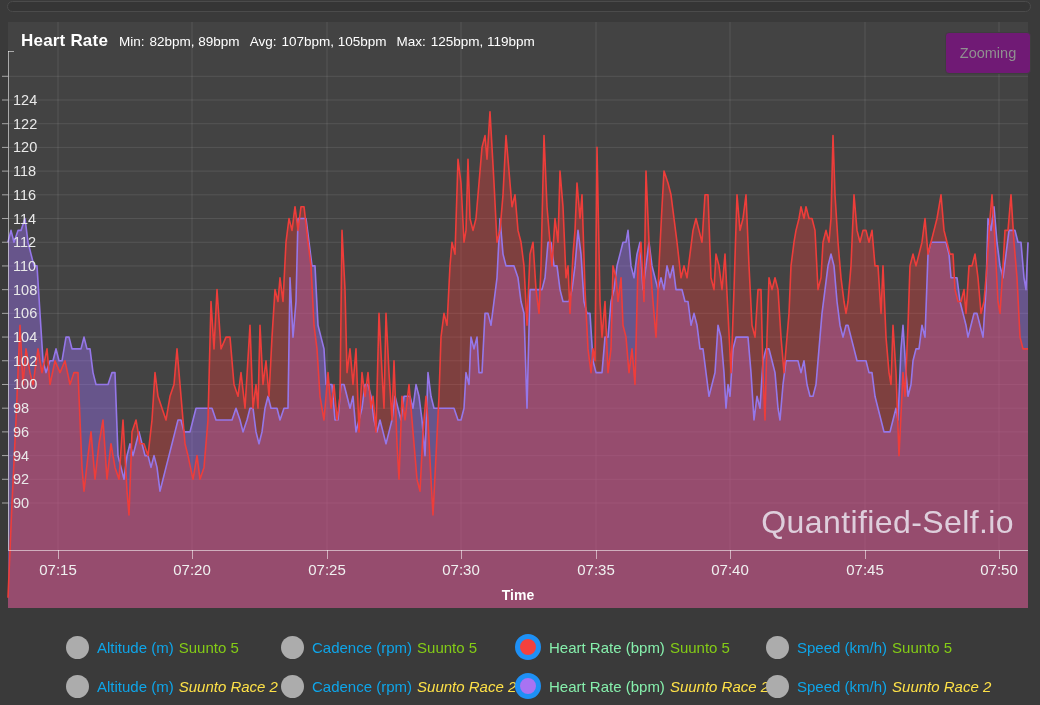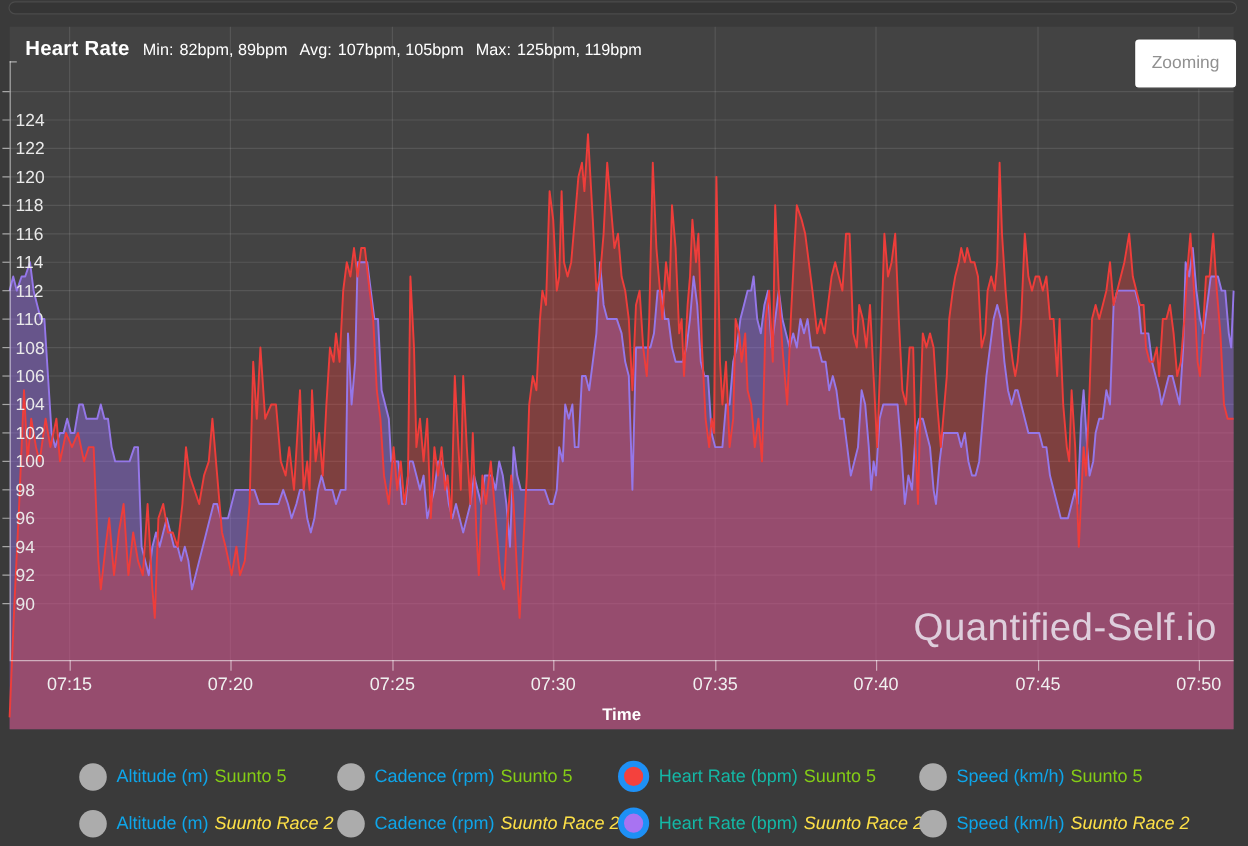--- a/index.html
+++ b/index.html
@@ -14,35 +14,35 @@
     background:#353535;border:1px solid #4b4b4b;border-radius:7px;box-sizing:border-box;
   }
   .chart-title{
     position:absolute;left:21px;top:31px;display:flex;align-items:baseline;color:#fff;z-index:5;
   }
   .chart-title .main{font-size:17px;font-weight:bold;margin-right:11px;letter-spacing:.2px;}
   .stat{display:flex;align-items:baseline;margin-right:10px;font-size:13.5px;font-weight:normal;justify-content:space-between;}
   .stat .lbl{margin-right:5px;}
   .zoom-btn{
     position:absolute;right:9px;top:32px;width:86px;height:42px;
-    background:#ffffff;border:1px solid #3e3e3e;border-radius:4px;box-sizing:border-box;
+    background:#701a75;border:1px solid #3e3e3e;border-radius:4px;box-sizing:border-box;
     color:#909090;font-size:14.5px;display:flex;align-items:center;justify-content:center;z-index:6;text-align:center;
   }
   #chart{position:absolute;left:0;top:22px;}
   .watermark{
     position:absolute;right:26px;top:504px;z-index:5;
     font-size:32px;color:rgba(238,236,244,0.82);letter-spacing:.4px;
   }
   .legend-item{
     position:absolute;display:flex;align-items:center;height:26px;cursor:pointer;z-index:5;
   }
   .swatch{width:23px;height:23px;border-radius:50%;background:#acacac;flex:0 0 auto;}
   .swatch.hr{width:16px;height:16px;border:5px solid #1e90f5;}
   .legend-item .metric{font-size:15px;color:#0ea5e9;margin-left:8px;white-space:nowrap;}
-  .legend-item.active .metric{color:#14b8a6;}
+  .legend-item.active .metric{color:#86efac;}
   .legend-item .device{font-size:15px;margin-left:5px;white-space:nowrap;}
   .legend-item .device.dim{color:#84cc16;}
   .legend-item .device.bright{color:#fde047;font-style:italic;}
 </style>
 </head>
 <body>
 
 <div class="scrollbar-strip"></div>
 
 <div class="chart-title">

